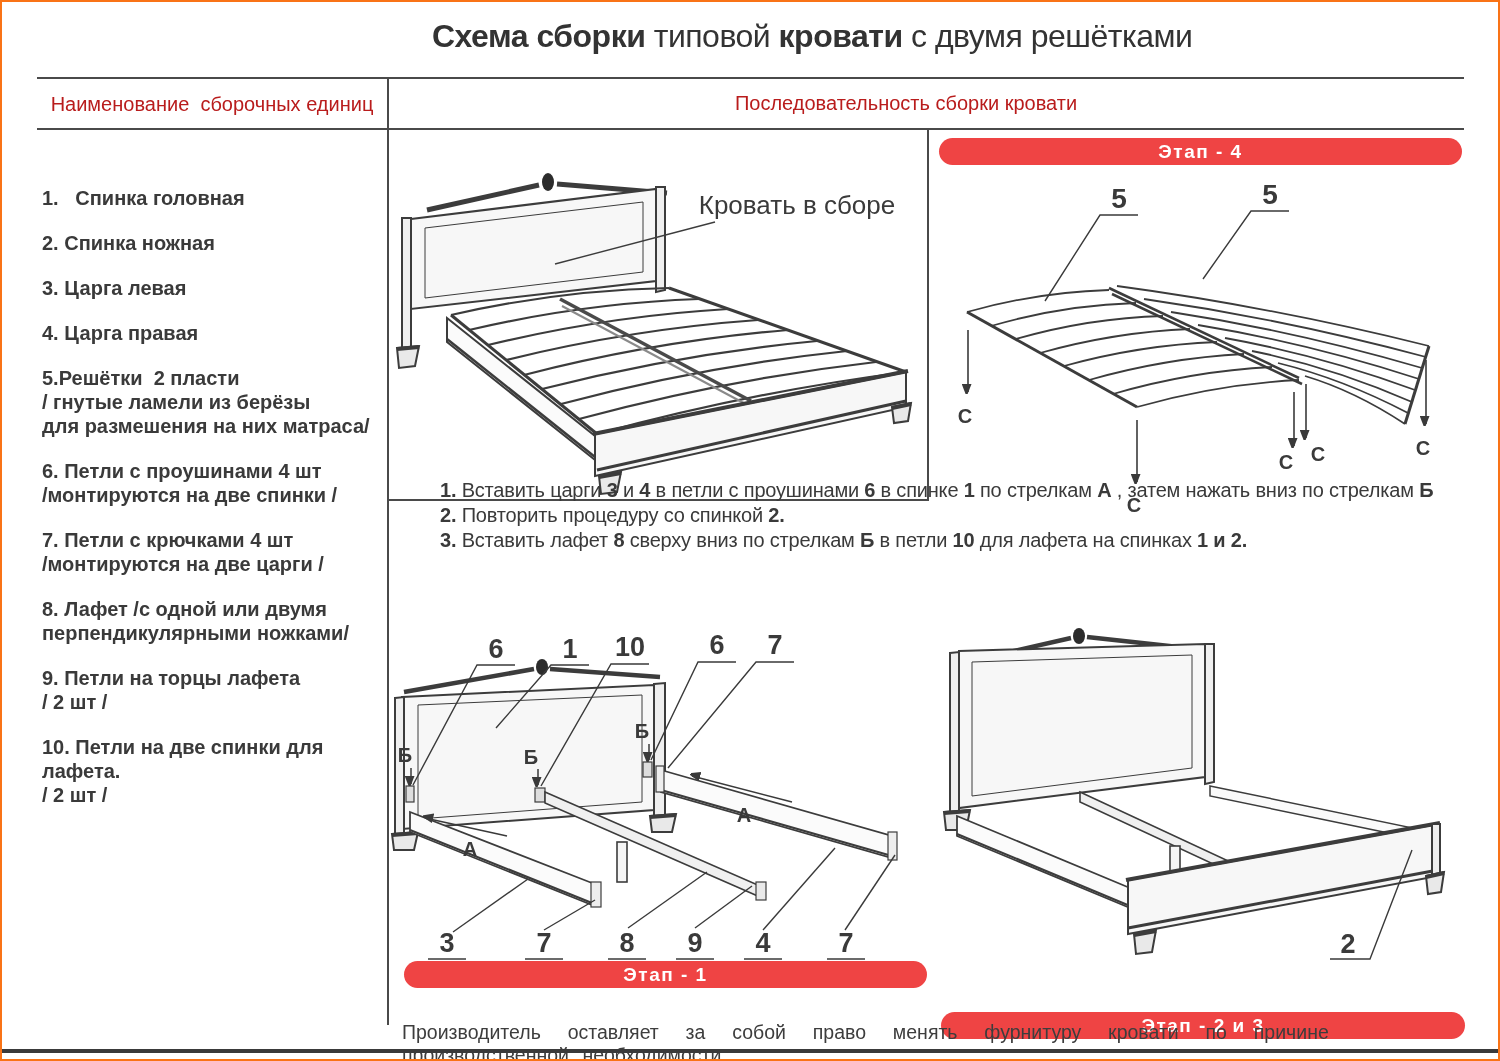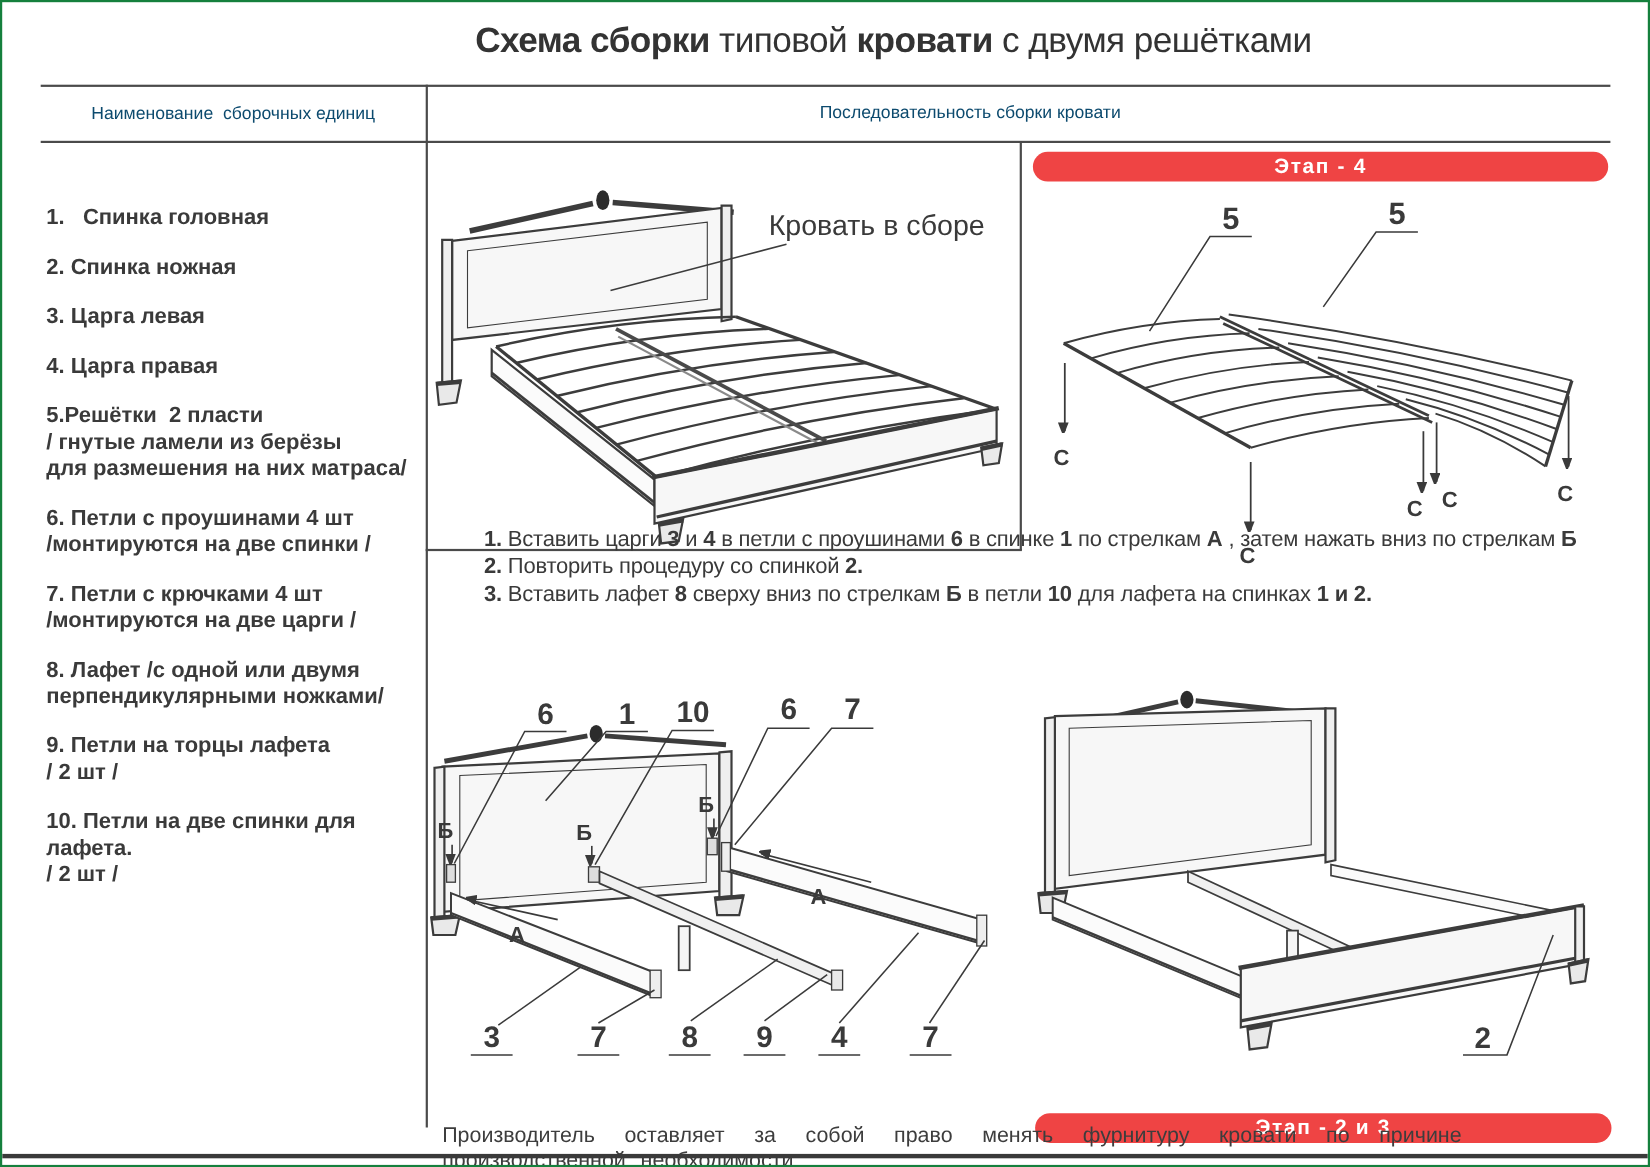--- a/index.html
+++ b/index.html
@@ -1,24 +1,24 @@
 <!DOCTYPE html>
 <html><head>
 <meta charset="utf-8">
 <style>
   html,body{margin:0;padding:0;background:#fff;}
   .page{position:relative;width:1500px;height:1061px;background:#ffffff;
         font-family:"Liberation Sans","DejaVu Sans",sans-serif;color:#3a3a3a;
-        border:2px solid #15803d;box-sizing:border-box;overflow:hidden;}
+        border:2px solid #f97316;box-sizing:border-box;overflow:hidden;}
   .hline{position:absolute;background:#4a4a4a;height:2px;}
   .vline{position:absolute;background:#4a4a4a;width:2px;}
   .title{position:absolute;left:430px;top:16px;font-size:32px;letter-spacing:-0.5px;white-space:nowrap;color:#333;}
   .title b{font-weight:bold;}
   .hdr-text{position:absolute;display:flex;align-items:center;justify-content:center;
-            font-size:16px;white-space:pre-wrap;color:#0c4a6e;}
+            font-size:20px;white-space:pre-wrap;color:#b91c1c;}
   .parts-list{position:absolute;left:40px;top:184px;width:345px;font-size:20px;line-height:24px;font-weight:bold;}
   .part-item{margin-bottom:21px;white-space:pre-wrap;}
   .instructions{position:absolute;left:398px;top:476px;width:1075px;margin-left:40px;}
   .instr-line{white-space:pre-wrap;font-size:20px;line-height:24.8px;letter-spacing:-0.2px;}
   .instr-line b{font-weight:bold;}
   .badge{position:absolute;background:#ef4444;color:#ffffff;border-radius:14px;height:27px;
          display:flex;align-items:center;justify-content:center;
          font-weight:bold;font-size:19px;letter-spacing:1.5px;}
   .footer-text{position:absolute;left:400px;top:1019px;width:1095px;font-size:19.5px;
                word-spacing:8px;white-space:pre-wrap;color:#3d3d3d;}
@@ -37,36 +37,37 @@
 
   <div class="title"><b>Схема сборки</b><span> типовой </span><b>кровати</b><span> с двумя решётками</span></div>
 
   <div class="hline" style="left:35px;top:75px;width:1427px;"></div>
   <div class="hline" style="left:35px;top:126px;width:1427px;"></div>
   <div class="vline" style="left:385px;top:75px;height:948px;"></div>
   <div class="vline" style="left:925px;top:127px;height:371px;"></div>
   <div class="hline" style="left:385px;top:497px;width:542px;"></div>
 
   <div class="hdr-text" style="left:35px;top:79px;width:350px;height:46px;">Наименование  сборочных единиц</div>
-  <div class="hdr-text" style="left:385px;top:79px;width:990px;height:44px;">Последовательность сборки кровати</div>
+  <div class="hdr-text" style="left:385px;top:79px;width:990px;height:44px;padding-left:24px;">Последовательность сборки кровати</div>
 
   <div class="parts-list">
       <div class="part-item">1.   Спинка головная</div>
       <div class="part-item">2. Спинка ножная</div>
       <div class="part-item">3. Царга левая</div>
       <div class="part-item">4. Царга правая</div>
       <div class="part-item">5.Решётки  2 пласти<br>/ гнутые ламели из берёзы<br>для размешения на них матраса/</div>
       <div class="part-item">6. Петли с проушинами 4 шт<br>/монтируются на две спинки /</div>
       <div class="part-item">7. Петли с крючками 4 шт<br>/монтируются на две царги /</div>
       <div class="part-item">8. Лафет /с одной или двумя<br>перпендикулярными ножками/</div>
       <div class="part-item">9. Петли на торцы лафета<br>/ 2 шт /</div>
       <div class="part-item">10. Петли на две спинки для лафета.<br>/ 2 шт /</div>
     </div>
 
   <div class="badge" style="left:937px;top:136px;width:523px;">Этап -  4</div>
+  <div class="badge" style="left:402px;top:959px;width:523px;">Этап - 1</div>
   <div class="badge" style="left:939px;top:1010px;width:524px;">Этап -  2 и 3</div>
 
   <svg class="diag" style="left:387px;top:128px;" width="538" height="369" viewBox="0 0 538 369">
     <g stroke="#3c3c3c" fill="none" stroke-width="2">
 
       <line x1="38" y1="80" x2="150" y2="55" stroke-width="5"></line>
       <line x1="168" y1="54" x2="278" y2="63" stroke-width="5"></line>
       <ellipse cx="159" cy="52" rx="6" ry="9" fill="#2c2c2c" stroke="none"></ellipse>
 
       <polygon points="22,89 267,59 267,151 22,179" fill="#f7f7f7"></polygon>

